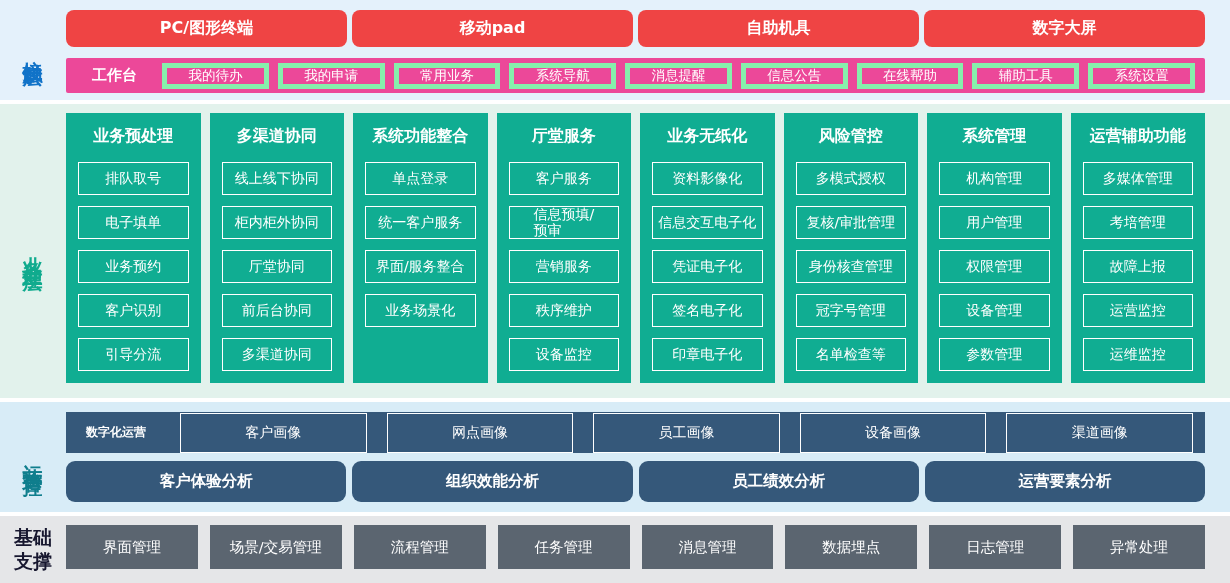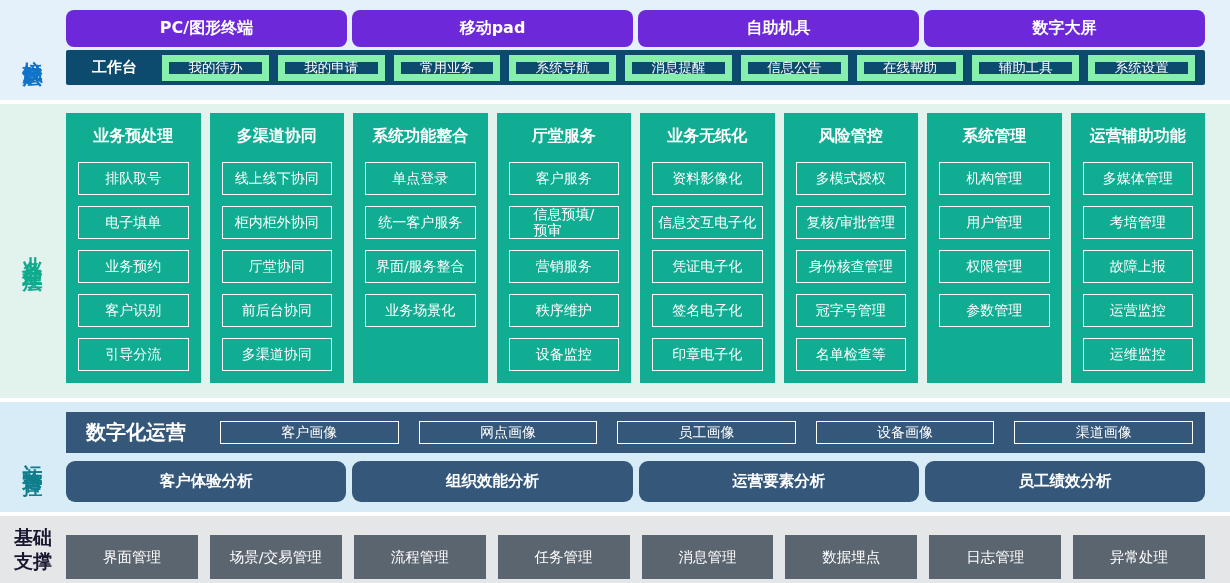--- a/index.html
+++ b/index.html
@@ -24,30 +24,30 @@
   .lbl-ops      { color:#0f7e8d; }
   .hlabel {
     width:44px; font-weight:bold; font-size:19px; line-height:1.25;
     color:#17172f; text-align:center; word-break:break-all;
   }
   .body { flex:1; margin-right:25px; }
 
   
   .terminal-row { display:flex; gap:5px; height:37px; margin-top:10px; }
   .terminal {
-    flex:1; background:#6d28d9; border-radius:8px; color:#fff;
+    flex:1; background:#ef4444; border-radius:8px; color:#fff;
     font-weight:bold; font-size:16px; display:flex; align-items:center; justify-content:center;
   }
   .workbench {
-    margin-top:3px; height:35px; background:#0c4a6e; border-radius:2px;
+    margin-top:11px; height:35px; background:#ec4899; border-radius:2px;
     display:flex; align-items:center; padding:0 10px; gap:9px;
   }
   .wb-label { color:#fff; font-weight:bold; font-size:15px; padding:0 16px; white-space:nowrap; }
   .wb-item {
-    flex:1; height:26px; border:7px solid #86efac; color:#fff; font-size:13.5px;
+    flex:1; height:26px; border:5px solid #86efac; color:#fff; font-size:13.5px;
     display:flex; align-items:center; justify-content:center; white-space:nowrap;
   }
 
   
   .col-grid { display:grid; grid-template-columns:repeat(8,1fr); gap:9px; padding:9px 0 0; }
   .biz-col { background:#10ad92; height:270px; padding:8px 12px 0; }
   .col-title {
     color:#fff; font-weight:bold; font-size:16px; text-align:center;
     height:30px; line-height:30px; white-space:nowrap;
   }
@@ -56,33 +56,33 @@
     display:flex; align-items:center; justify-content:center; text-align:left;
     white-space:pre-line; line-height:1.1;
   }
   .col-item:first-of-type { margin-top:8px; }
 
   
   .digital-bar {
     margin-top:10px; height:41px; background:#35587a;
     display:flex; align-items:center; padding:0 12px; gap:20px;
   }
-  .digital-label { color:#fff; font-weight:bold; font-size:20px; padding:0 14px 0 8px; white-space:nowrap; }
+  .digital-label { color:#fff; font-weight:bold; font-size:12px; padding:0 14px 0 8px; white-space:nowrap; }
   .portrait {
-    flex:1; height:23px; border:1px solid #fff; color:#fff; font-size:14px;
+    flex:1; height:40px; border:1px solid #fff; color:#fff; font-size:14px;
     display:flex; align-items:center; justify-content:center;
   }
   .analysis-row { margin-top:8px; display:flex; gap:6px; height:41px;border-radius:14px; }
   .analysis-box {
     flex:1; background:#35587a; border-radius:9px; color:#fff; font-weight:bold;
     font-size:15.5px; display:flex; align-items:center; justify-content:center;
   }
 
   
-  .foundation-row { display:flex; gap:12px; height:44px; margin-top:19px; }
+  .foundation-row { display:flex; gap:12px; height:44px; margin-top:9px; }
   .foundation-box {
     flex:1; background:#5b6570; color:#fff; font-size:14.5px;
     display:flex; align-items:center; justify-content:center; white-space:nowrap;
   }
 </style>
 </head>
 <body>
 
 <div class="page">
 
@@ -171,20 +171,21 @@
           <div class="col-item">身份核查管理</div>
           <div class="col-item">冠字号管理</div>
           <div class="col-item">名单检查等</div>
         </div>
 
         <div class="biz-col">
           <div class="col-title">系统管理</div>
           <div class="col-item">机构管理</div>
           <div class="col-item">用户管理</div>
           <div class="col-item">权限管理</div>
+          <div class="col-item">设备管理</div>
           <div class="col-item">参数管理</div>
         </div>
 
         <div class="biz-col">
           <div class="col-title">运营辅助功能</div>
           <div class="col-item">多媒体管理</div>
           <div class="col-item">考培管理</div>
           <div class="col-item">故障上报</div>
           <div class="col-item">运营监控</div>
           <div class="col-item">运维监控</div>
@@ -203,22 +204,22 @@
         <span class="digital-label">数字化运营</span>
         <div class="portrait">客户画像</div>
         <div class="portrait">网点画像</div>
         <div class="portrait">员工画像</div>
         <div class="portrait">设备画像</div>
         <div class="portrait">渠道画像</div>
       </div>
       <div class="analysis-row">
         <div class="analysis-box">客户体验分析</div>
         <div class="analysis-box">组织效能分析</div>
+        <div class="analysis-box">员工绩效分析</div>
         <div class="analysis-box">运营要素分析</div>
-        <div class="analysis-box">员工绩效分析</div>
       </div>
     </div>
   </section>
 
   <section class="layer sec-foundation">
     <div class="gutter">
       <div class="hlabel">基础支撑</div>
     </div>
     <div class="body">
       <div class="foundation-row">

